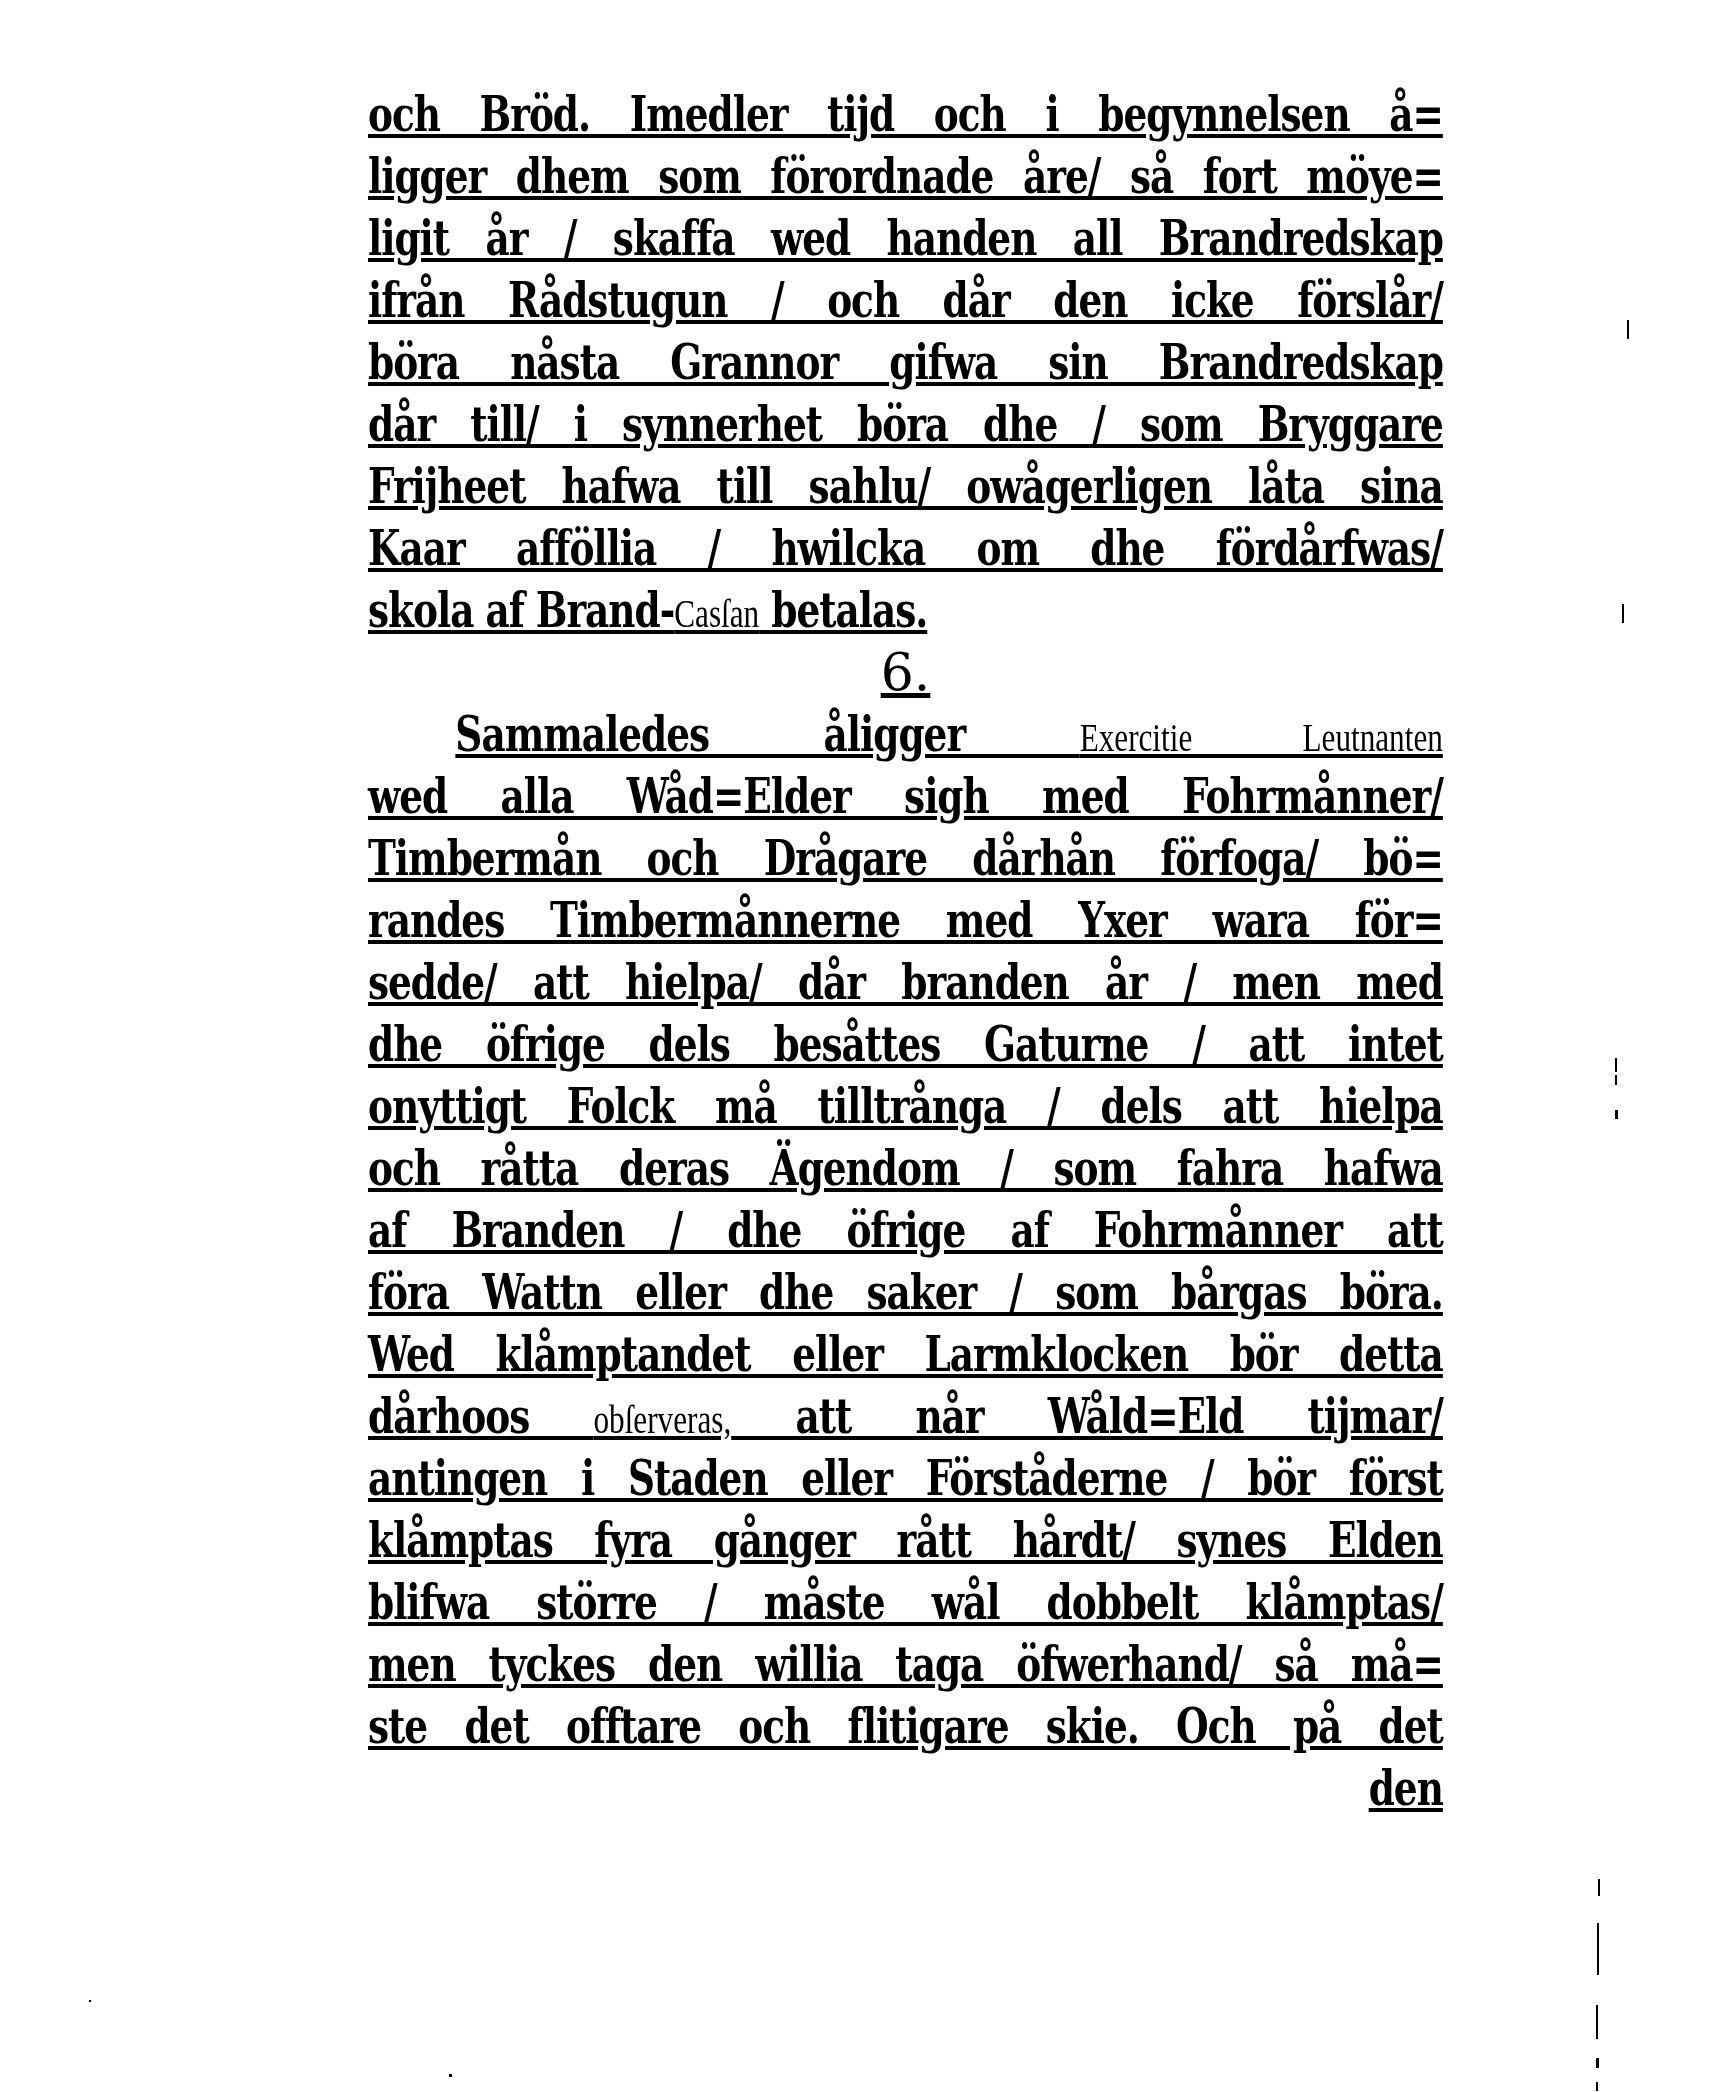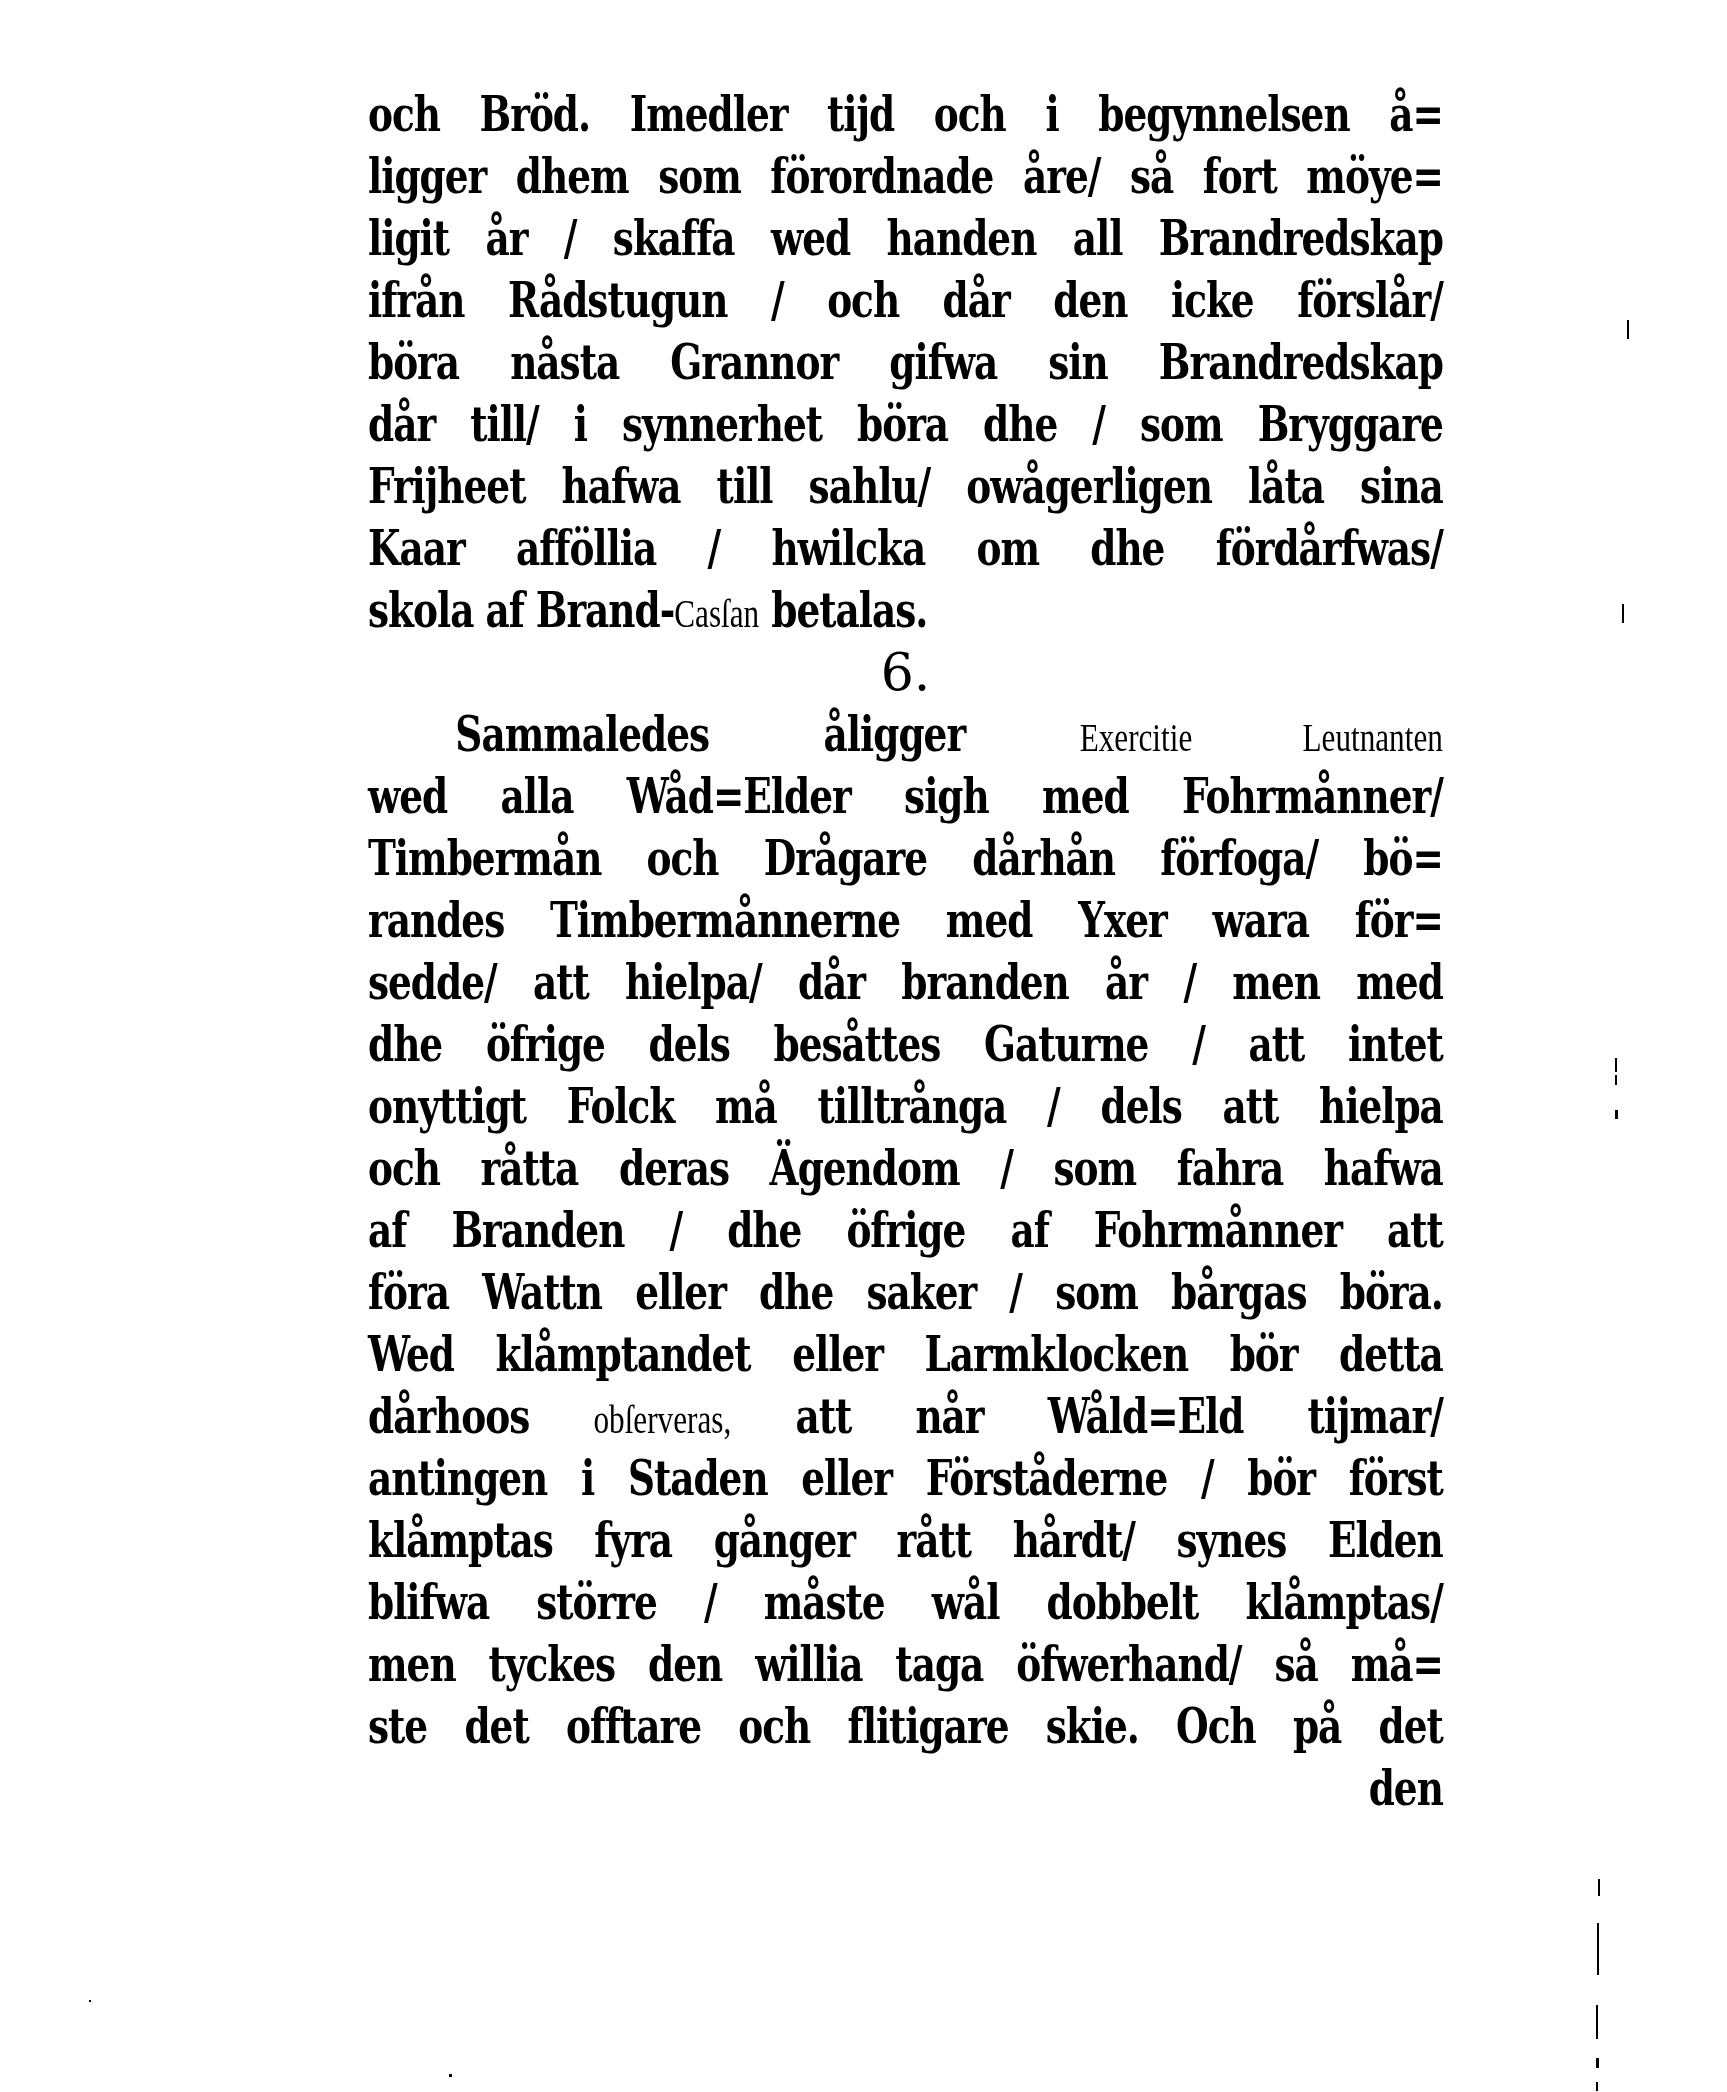--- a/index.html
+++ b/index.html
@@ -20,20 +20,21 @@
       top: 0;
       width: 1728px;
       height: 2092px;
       background: #ffffff;
     }
     .text-block {
       position: absolute;
       left: 368px;
       top: 83px;
       width: 1075px;
+      text-decoration: underline;
     }
     .line {
       height: 62px;
       line-height: 62px;
       font-family: "DejaVu Serif", serif;
       font-size: 48px;
       font-weight: bold;
       letter-spacing: -1.3px;
       white-space: nowrap;
       text-align: justify;

